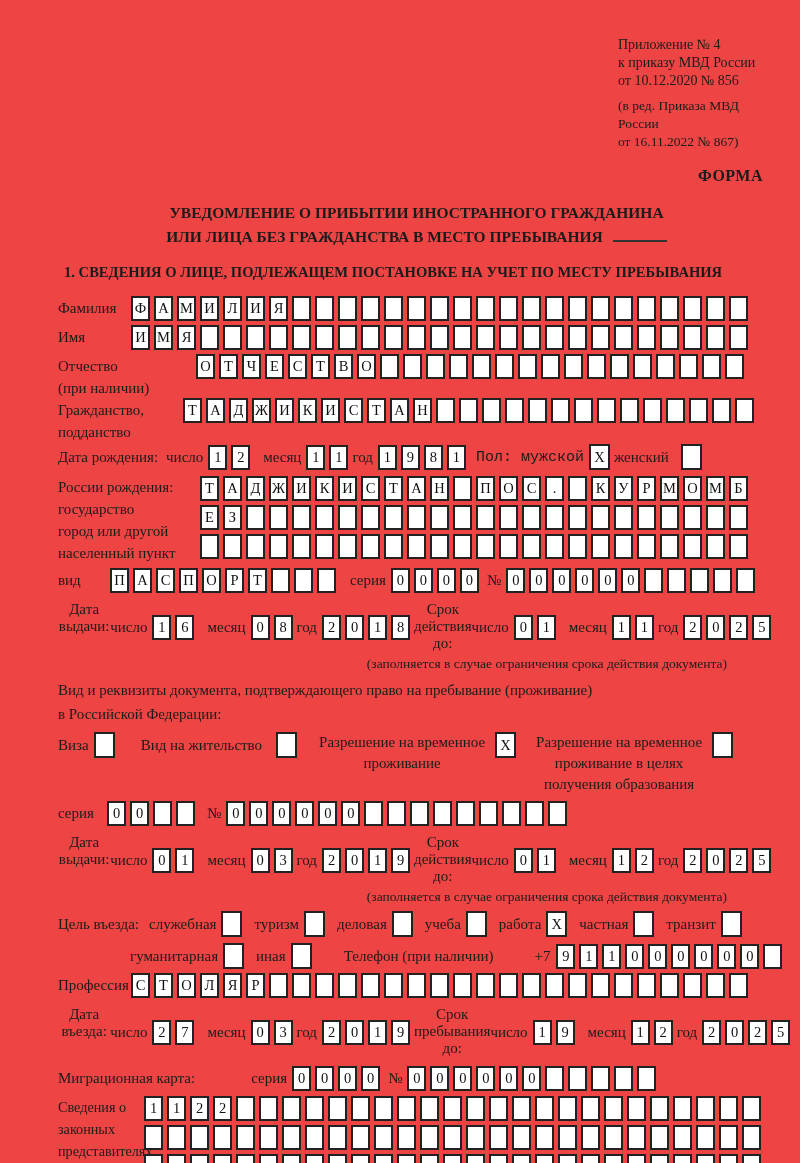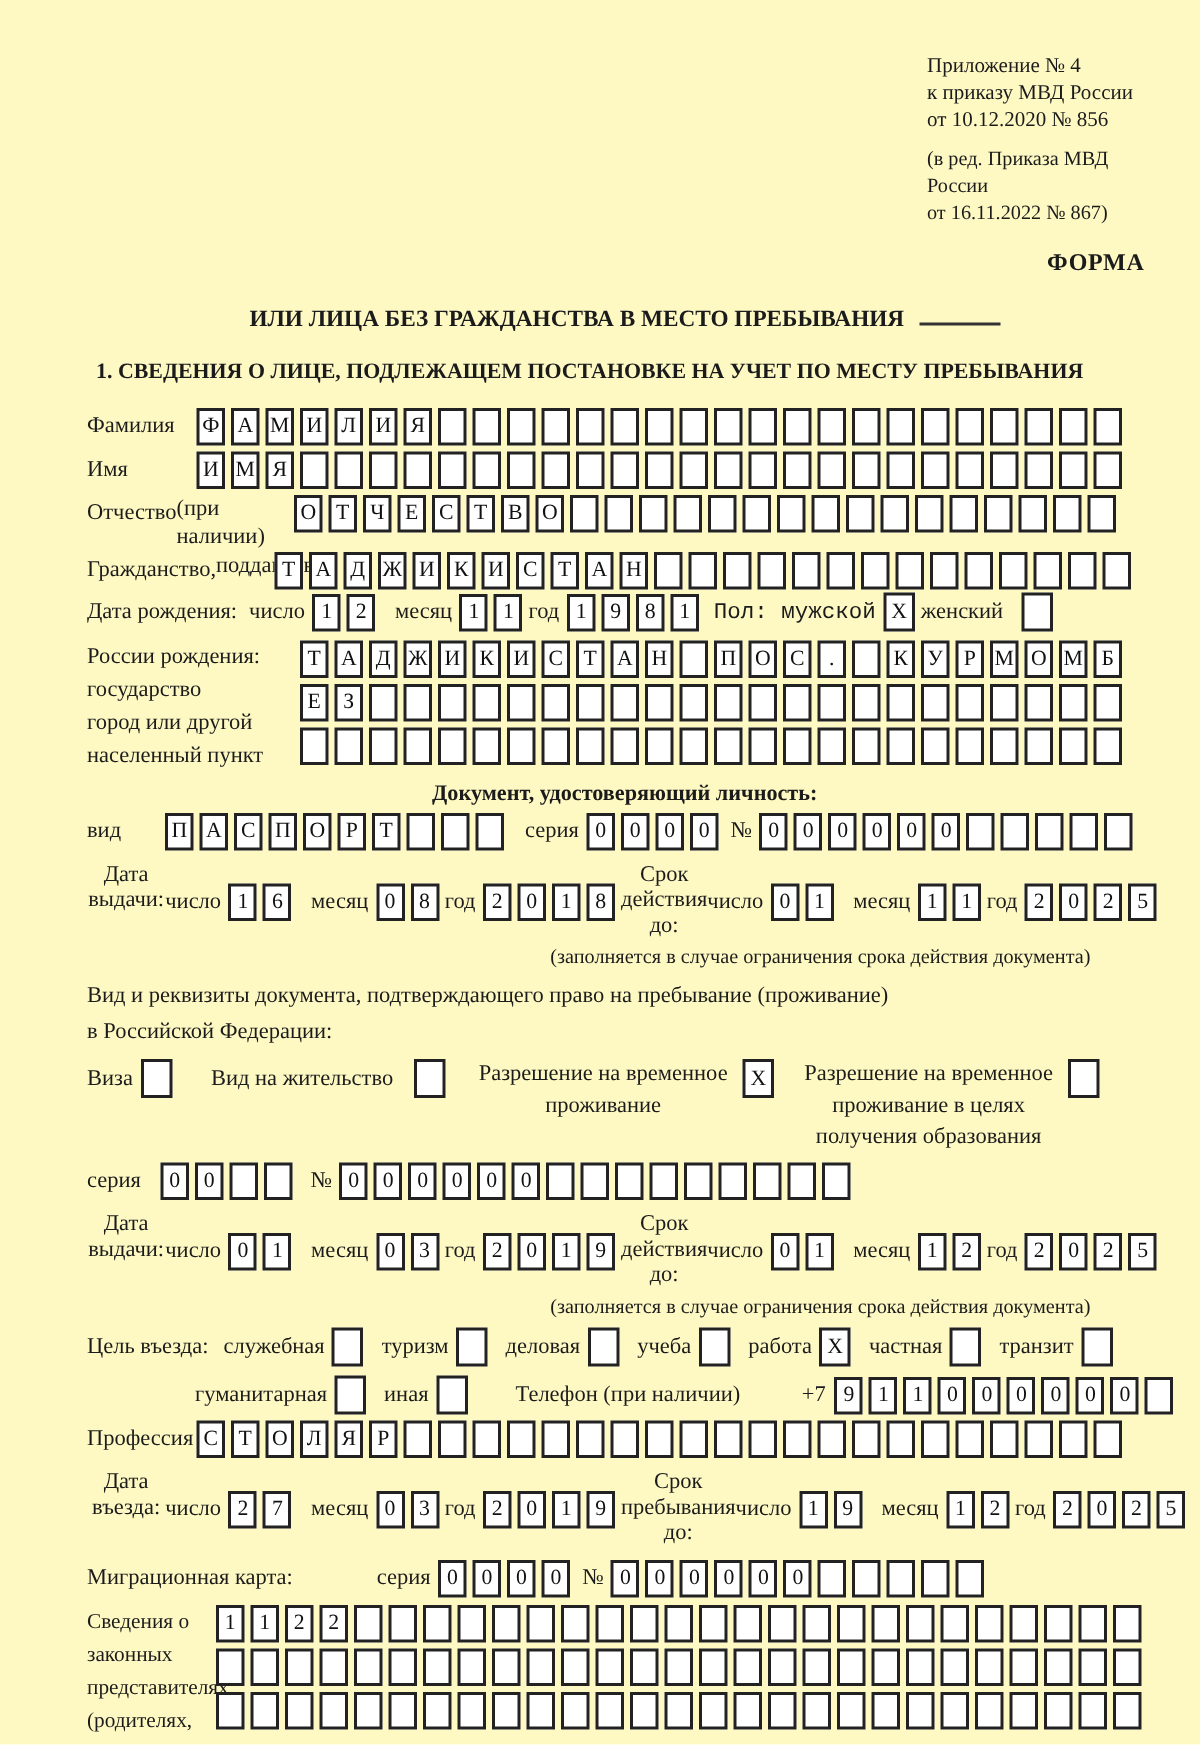--- a/index.html
+++ b/index.html
@@ -1,18 +1,18 @@
 <!DOCTYPE html>
 <html><head>
 <meta charset="utf-8">
 <style>
   html,body{margin:0;padding:0;background:#fff;}
   .page{
     width:800px;height:1163px;box-sizing:border-box;position:relative;
-    background:#fef9c3;color:#1b1b1b;
+    background:#ef4444;color:#1b1b1b;
     font-family:"Liberation Serif","DejaVu Serif",serif;
     padding:36px 25px 0 58px;overflow:hidden;
   }
   .appendix{margin-left:560px;font-size:14px;line-height:18px;}
   .amendment{margin-left:560px;font-size:13.5px;line-height:18px;margin-top:7px;}
   .forma{margin-top:16px;text-align:right;padding-right:12px;font-weight:bold;font-size:16px;letter-spacing:.5px;}
   .title{margin-top:16px;text-align:center;font-weight:bold;font-size:15.5px;line-height:24px;}
   .title-blank{display:inline-block;width:54px;border-bottom:2px solid #333;height:12px;margin-left:10px;}
   .section-heading{margin-top:15px;font-weight:bold;font-size:14.6px;margin-left:6px;}
 
@@ -24,21 +24,21 @@
     box-sizing:border-box;width:19px;height:25px;border:2px solid #222;margin-right:4px;
     display:inline-flex;align-items:center;justify-content:center;
     font-size:14.5px;color:#111;background:#fff;flex:0 0 auto;
   }
   .cbox{display:inline-flex;flex:0 0 auto;}
   .cbox .cell{width:21px;height:26px;margin-right:0;}
 
   .w73{width:73px;}
   .w138{width:138px;}
   .w125{width:125px;}
-  .lblcol{display:flex;flex-direction:row;}
+  .lblcol{display:flex;flex-direction:column;}
   .lblcol .ln1{line-height:25px;font-size:15px;}
   .lblcol .ln{line-height:19px;font-size:15px;}
   .stack .rowcells{display:flex;margin-bottom:4px;}
   .bp-label{width:142px;flex:0 0 auto;font-size:15px;line-height:22px;}
 
   .doc-heading{text-align:center;font-weight:bold;font-size:14.8px;margin-top:6px;}
   .dates-pair{display:flex;margin-top:8px;}
   .date-group{display:flex;}
   .dg-left{width:356px;flex:0 0 auto;}
   .dg-title{text-align:center;font-size:15px;margin-bottom:2px;}
@@ -66,20 +66,21 @@
     <div>от 10.12.2020 № 856</div>
   </div>
   <div class="amendment">
     <div>(в ред. Приказа МВД России</div>
     <div>от 16.11.2022 № 867)</div>
   </div>
 
   <div class="forma">ФОРМА</div>
 
   <div class="title">
+    <div>УВЕДОМЛЕНИЕ О ПРИБЫТИИ ИНОСТРАННОГО ГРАЖДАНИНА</div>
     <div><span>ИЛИ ЛИЦА БЕЗ ГРАЖДАНСТВА В МЕСТО ПРЕБЫВАНИЯ</span><span class="title-blank"></span></div>
   </div>
 
   <div class="section-heading">1. СВЕДЕНИЯ О ЛИЦЕ, ПОДЛЕЖАЩЕМ ПОСТАНОВКЕ НА УЧЕТ ПО МЕСТУ ПРЕБЫВАНИЯ</div>
 
   <div class="row" style="margin-top:15px;">
     <span class="lbl w73">Фамилия</span>
     <span class="cells">
         <span class="cell">Ф</span>
         <span class="cell">А</span>
@@ -322,21 +323,20 @@
           <span class="cell"></span>
           <span class="cell"></span>
           <span class="cell"></span>
           <span class="cell"></span>
           <span class="cell"></span>
           <span class="cell"></span>
         </div>
     </span>
   </div>
 
-  <div class="doc-heading">Документ, удостоверяющий личность:</div>
 
   <div class="row">
     <span class="lbl" style="width:52px;">вид</span>
     <span class="cells">
         <span class="cell">П</span>
         <span class="cell">А</span>
         <span class="cell">С</span>
         <span class="cell">П</span>
         <span class="cell">О</span>
         <span class="cell">Р</span>

